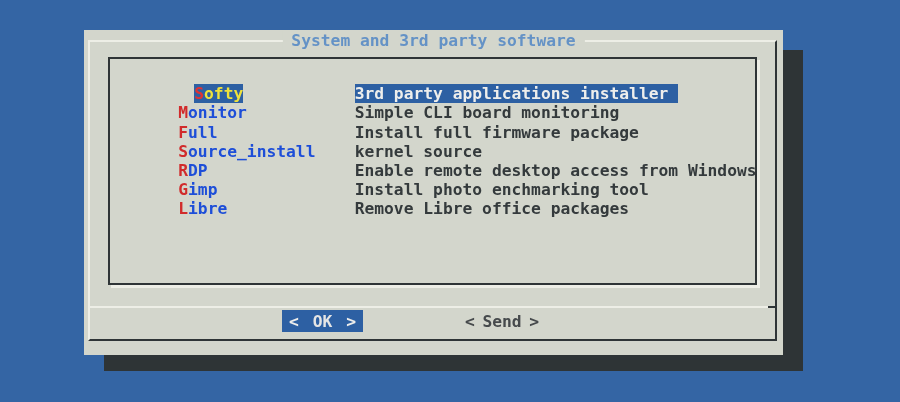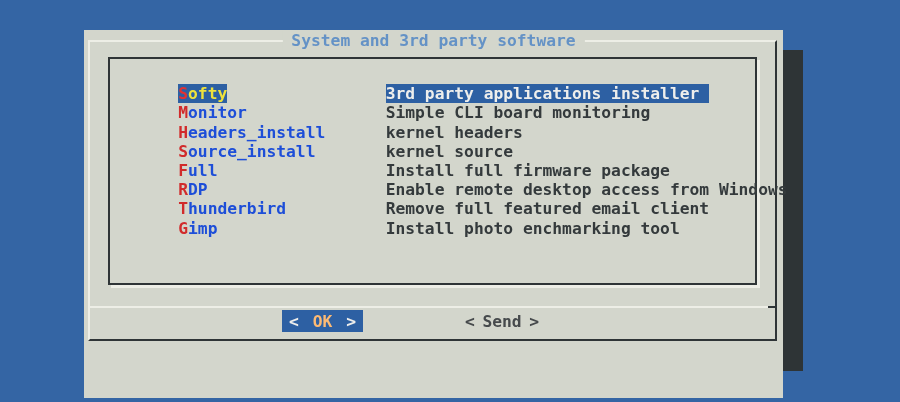--- a/index.html
+++ b/index.html
@@ -22,21 +22,21 @@
     top: 50px;
     width: 699px;
     height: 321px;
     background: #2e3436;
   }
   .dialog {
     position: absolute;
     left: 84px;
     top: 30px;
     width: 699px;
-    height: 368px;
+    height: 325px;
     background: #d3d6cc;
   }
   .frame {
     position: absolute;
     left: 4px;
     top: 10px;
     width: 689px;
     height: 301px;
     box-sizing: border-box;
     border: 2px solid;
@@ -80,23 +80,24 @@
   .tag-field {
     display: inline-block;
     width: 18ch;
     vertical-align: top;
   }
   .tag-hl {
     display: inline-block;
   }
   .tag-initial { color: #d12b2b; }
   .tag-rest   { color: #1d4ed8; }
-  .menu-desc  { color: #343a3c; margin-left: 31px; }
+  .menu-desc  { color: #343a3c; }
   .menu-row.selected .tag-hl {
     background: #2d60a3;
+    margin-left: 16px;
   }
   .menu-row.selected .tag-initial { color: #e03232; }
   .menu-row.selected .tag-rest   { color: #efe23b; }
   .menu-row.selected .menu-desc {
     background: #2d60a3;
     color: #eeeeec;
     padding-right: 10px;
   }
   .separator {
     position: absolute;
@@ -124,21 +125,21 @@
     justify-content: space-between;
     padding: 0 7px;
     white-space: pre;
   }
   .btn-ok {
     left: 198px;
     width: 81px;
     background: #2d60a3;
   }
   .btn-ok .bracket { color: #eeeeec; }
-  .btn-ok .btn-label { color: #fdba74; }
+  .btn-ok .btn-label { color: #e5e5e5; }
   .btn-back {
     left: 374px;
     width: 88px;
   }
   .btn-back .bracket,
   .btn-back .btn-label { color: #464a4c; }
 </style>
 </head>
 <body>
 
@@ -151,36 +152,33 @@
 
   <div class="listbox">
     <div class="menu-list">
         <div class="menu-row selected">
     <span class="tag-field"><span class="tag-hl"><span class="tag-initial">S</span><span class="tag-rest">ofty</span></span></span><span class="menu-desc">3rd party applications installer</span>
   </div>
         <div class="menu-row">
     <span class="tag-field"><span class="tag-hl"><span class="tag-initial">M</span><span class="tag-rest">onitor</span></span></span><span class="menu-desc">Simple CLI board monitoring</span>
   </div>
         <div class="menu-row">
-    <span class="tag-field"><span class="tag-hl"><span class="tag-initial">H</span><span class="tag-rest">eaders_install</span></span></span><span class="menu-desc">kernel headers</span>
+    <span class="tag-field"><span class="tag-hl"><span class="tag-initial">F</span><span class="tag-rest">ull</span></span></span><span class="menu-desc">Install full firmware package</span>
   </div>
         <div class="menu-row">
     <span class="tag-field"><span class="tag-hl"><span class="tag-initial">S</span><span class="tag-rest">ource_install</span></span></span><span class="menu-desc">kernel source</span>
   </div>
         <div class="menu-row">
-    <span class="tag-field"><span class="tag-hl"><span class="tag-initial">F</span><span class="tag-rest">ull</span></span></span><span class="menu-desc">Install full firmware package</span>
-  </div>
-        <div class="menu-row">
     <span class="tag-field"><span class="tag-hl"><span class="tag-initial">R</span><span class="tag-rest">DP</span></span></span><span class="menu-desc">Enable remote desktop access from Windows</span>
   </div>
         <div class="menu-row">
-    <span class="tag-field"><span class="tag-hl"><span class="tag-initial">T</span><span class="tag-rest">hunderbird</span></span></span><span class="menu-desc">Remove full featured email client</span>
+    <span class="tag-field"><span class="tag-hl"><span class="tag-initial">G</span><span class="tag-rest">imp</span></span></span><span class="menu-desc">Install photo enchmarking tool</span>
   </div>
         <div class="menu-row">
-    <span class="tag-field"><span class="tag-hl"><span class="tag-initial">G</span><span class="tag-rest">imp</span></span></span><span class="menu-desc">Install photo enchmarking tool</span>
+    <span class="tag-field"><span class="tag-hl"><span class="tag-initial">L</span><span class="tag-rest">ibre</span></span></span><span class="menu-desc">Remove Libre office packages</span>
   </div>
       </div>
   </div>
 
   <div class="separator"></div>
   <div class="separator-cap"></div>
 
   <div class="btn btn-ok">
     <span class="bracket">&lt;</span>
     <span class="btn-label">OK</span>

